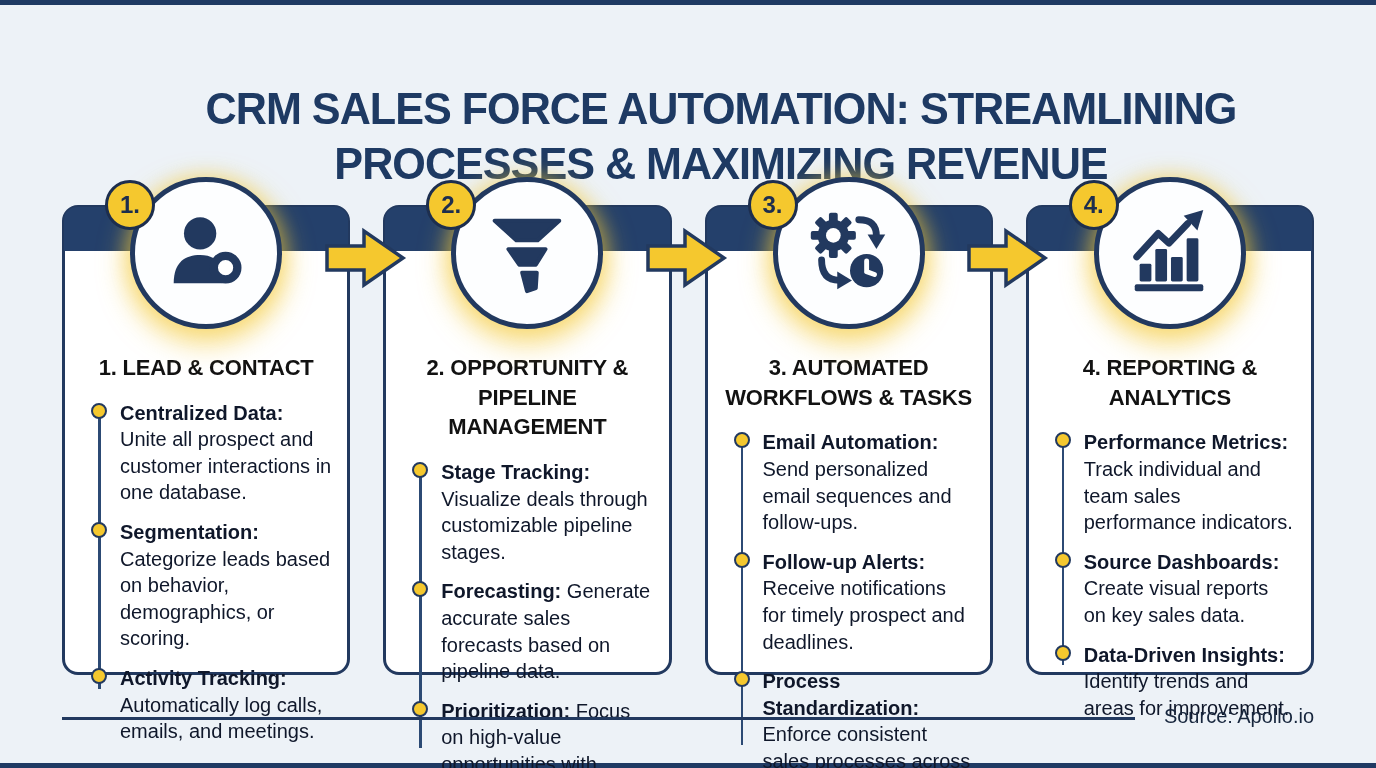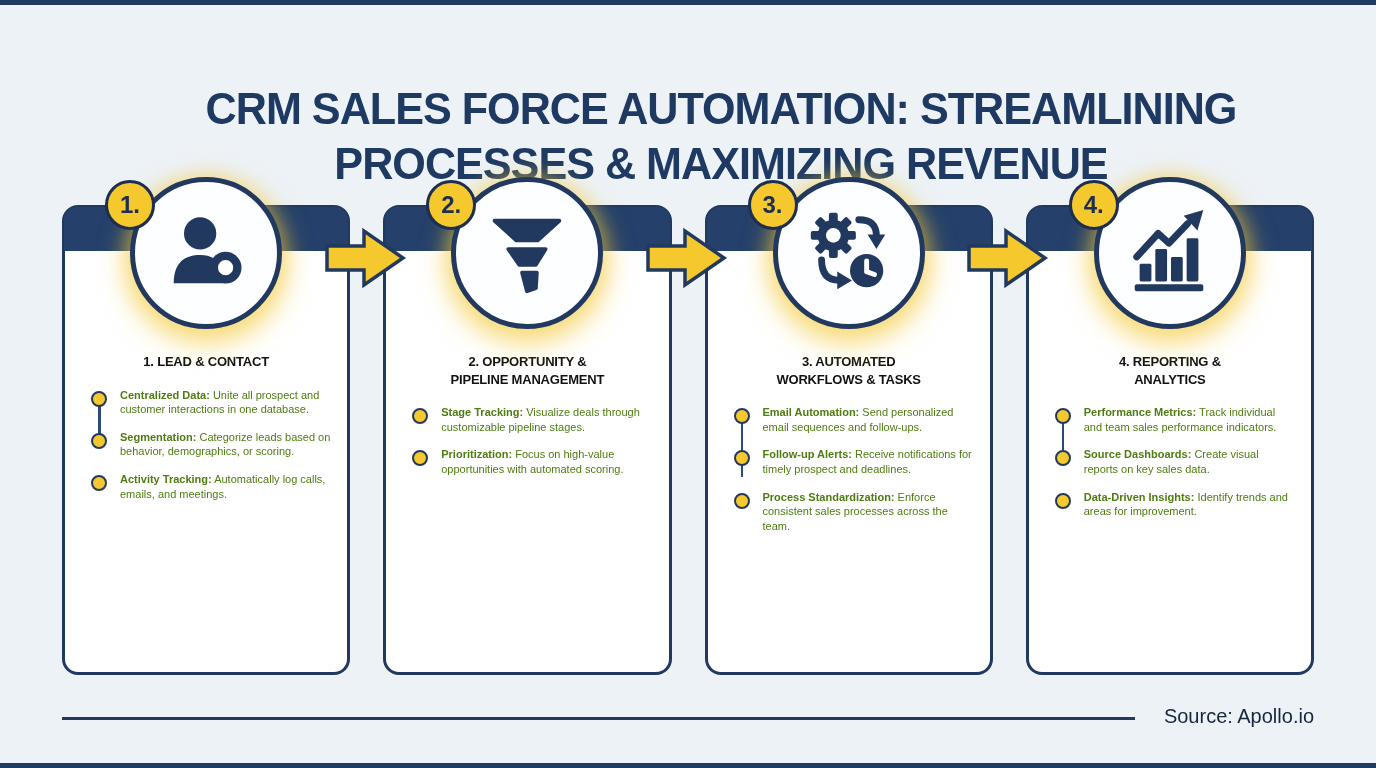--- a/index.html
+++ b/index.html
@@ -50,35 +50,35 @@
     position:absolute;top:-28px;left:40px;
     width:44px;height:44px;border-radius:50%;
     background:#f5c82e;border:3px solid #1d2e4e;
     display:flex;align-items:center;justify-content:center;
     font-size:24px;font-weight:bold;color:#1d2e4e;
     z-index:3;
   }
   .card-content{padding:145px 14px 0 14px;}
   .card-title{
     text-align:center;color:#121212;
-    font-size:13px;font-weight:bold;line-height:1.35;letter-spacing:-.2px;
+    font-size:22px;font-weight:bold;line-height:1.35;letter-spacing:-.2px;
   }
   .card-title span{display:block;}
 
   ul.bullets{
     list-style:none;position:relative;
     margin:17px 2px 0 12px;padding:0;
   }
   ul.bullets::before{
     content:"";position:absolute;left:7px;top:10px;bottom:56px;
     width:2.5px;background:#2c4a74;
   }
   ul.bullets li{
     position:relative;padding-left:29px;margin-bottom:13px;
-    font-size:11px;line-height:1.33;color:#4d7c0f;
+    font-size:20px;line-height:1.33;color:#0f172a;
   }
   .bullet-dot{
     position:absolute;left:0;top:3px;
     width:12px;height:12px;border-radius:50%;
     background:#f5c82e;border:2.5px solid #22395f;
   }
   .b-label{font-weight:bold;}
 
   
   .flow-arrow{position:absolute;z-index:4;width:84px;height:64px;}
@@ -144,20 +144,21 @@
         </g>
       </svg>
     </div>
     <div class="card-content">
       <div class="card-title">
         <span>2. OPPORTUNITY &amp;</span>
         <span>PIPELINE MANAGEMENT</span>
       </div>
       <ul class="bullets">
         <li><span class="bullet-dot"></span><span class="b-label">Stage Tracking:</span> <span class="b-text">Visualize deals through customizable pipeline stages.</span></li>
+        <li><span class="bullet-dot"></span><span class="b-label">Forecasting:</span> <span class="b-text">Generate accurate sales forecasts based on pipeline data.</span></li>
         <li><span class="bullet-dot"></span><span class="b-label">Prioritization:</span> <span class="b-text">Focus on high-value opportunities with automated scoring.</span></li>
       </ul>
     </div>
   </div>
 
   <div class="card">
     <div class="card-band"></div>
     <div class="badge">3.</div>
     <div class="icon-circle">
       <svg width="94" height="94" viewBox="0 0 96 96">

